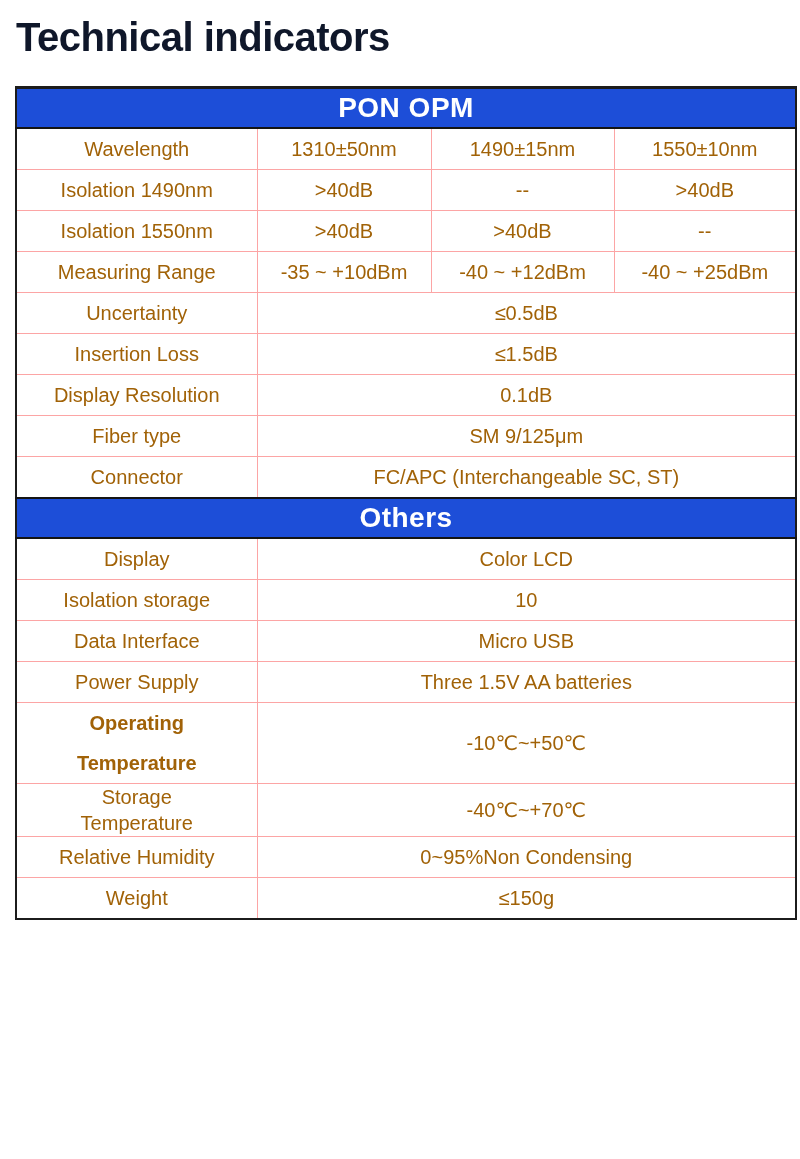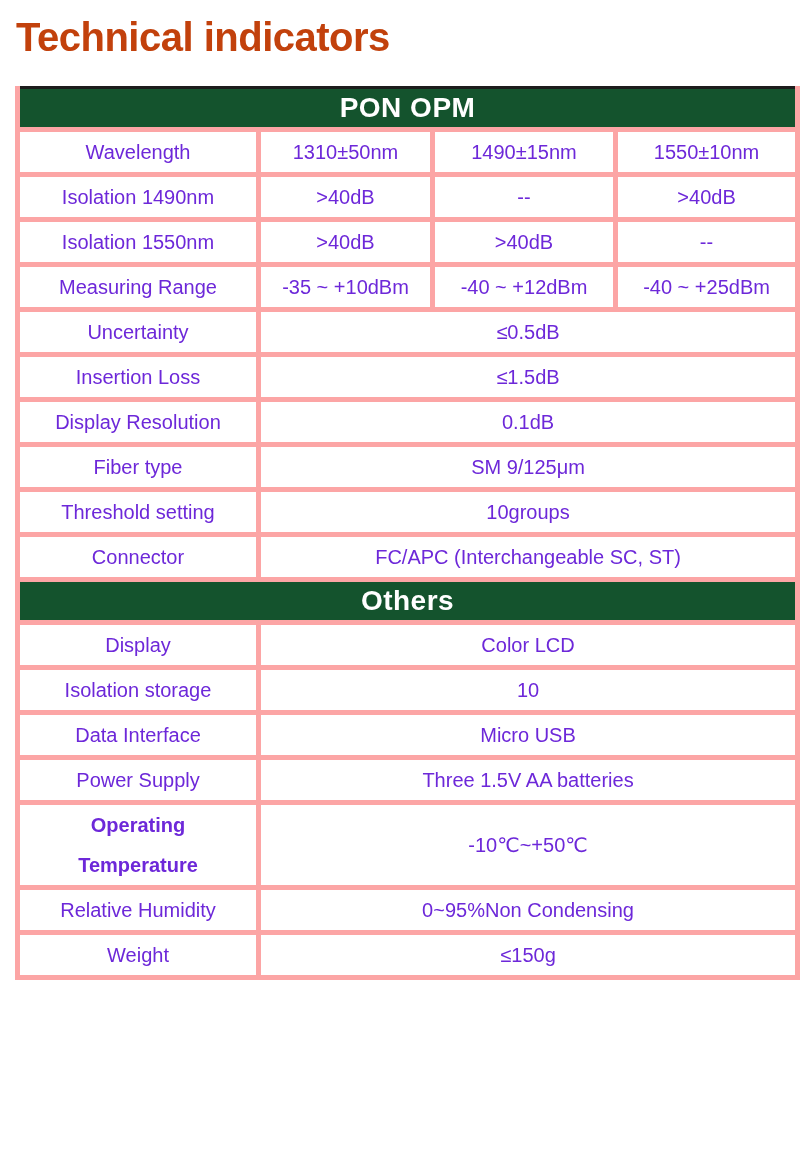--- a/index.html
+++ b/index.html
@@ -16,42 +16,42 @@
     background: #ffffff;
     overflow: hidden;
   }
   .page-title {
     margin: 0;
     padding: 12px 15px 0 16px;
     font-size: 40px;
     line-height: 1.25;
     font-weight: bold;
     letter-spacing: -0.5px;
-    color: #c2410c;
+    color: #0f172a;
   }
   table.spec-table {
     border-collapse: collapse;
     table-layout: fixed;
     width: 780px;
     margin: 24px 0 0 15px;
     border: 2px solid #1c1c1c;
     border-top-width: 3px;
   }
   table.spec-table td {
-    border: 5px solid #fca5a5;
+    border: 1px solid #fca5a5;
     text-align: center;
     vertical-align: middle;
     font-size: 20px;
-    color: #6d28d9;
+    color: #a16207;
     height: 40px;
     padding: 0 4px;
     overflow: hidden;
   }
   tr.section-header td {
-    background: #14532d;
+    background: #1d4ed8;
     color: #ffffff;
     font-size: 28px;
     font-weight: bold;
     height: 38px;
     border-top: 2px solid #141414;
     border-bottom: 2px solid #141414;
     letter-spacing: 0.5px;
   }
   td.label {
     font-size: 20px;
@@ -130,24 +130,20 @@
       <tr>
         <td class="label">Display Resolution</td>
         <td colspan="3">0.1dB</td>
       </tr>
 
       <tr>
         <td class="label">Fiber type</td>
         <td colspan="3">SM 9/125μm</td>
       </tr>
 
-      <tr>
-        <td class="label">Threshold setting</td>
-        <td colspan="3">10groups</td>
-      </tr>
 
       <tr>
         <td class="label">Connector</td>
         <td colspan="3">FC/APC (Interchangeable SC, ST)</td>
       </tr>
 
       <tr class="section-header">
         <td colspan="4">Others</td>
       </tr>
 
@@ -171,20 +167,25 @@
         <td colspan="3">Three 1.5V AA batteries</td>
       </tr>
 
 
       <tr class="row-tall">
         <td class="label">Operating
 Temperature</td>
         <td colspan="3">-10℃~+50℃</td>
       </tr>
 
+      <tr class="row-mid">
+        <td class="label">Storage
+Temperature</td>
+        <td colspan="3">-40℃~+70℃</td>
+      </tr>
 
       <tr>
         <td class="label">Relative Humidity</td>
         <td colspan="3">0~95%Non Condensing</td>
       </tr>
 
 
       <tr>
         <td class="label">Weight</td>
         <td colspan="3">≤150g</td>

